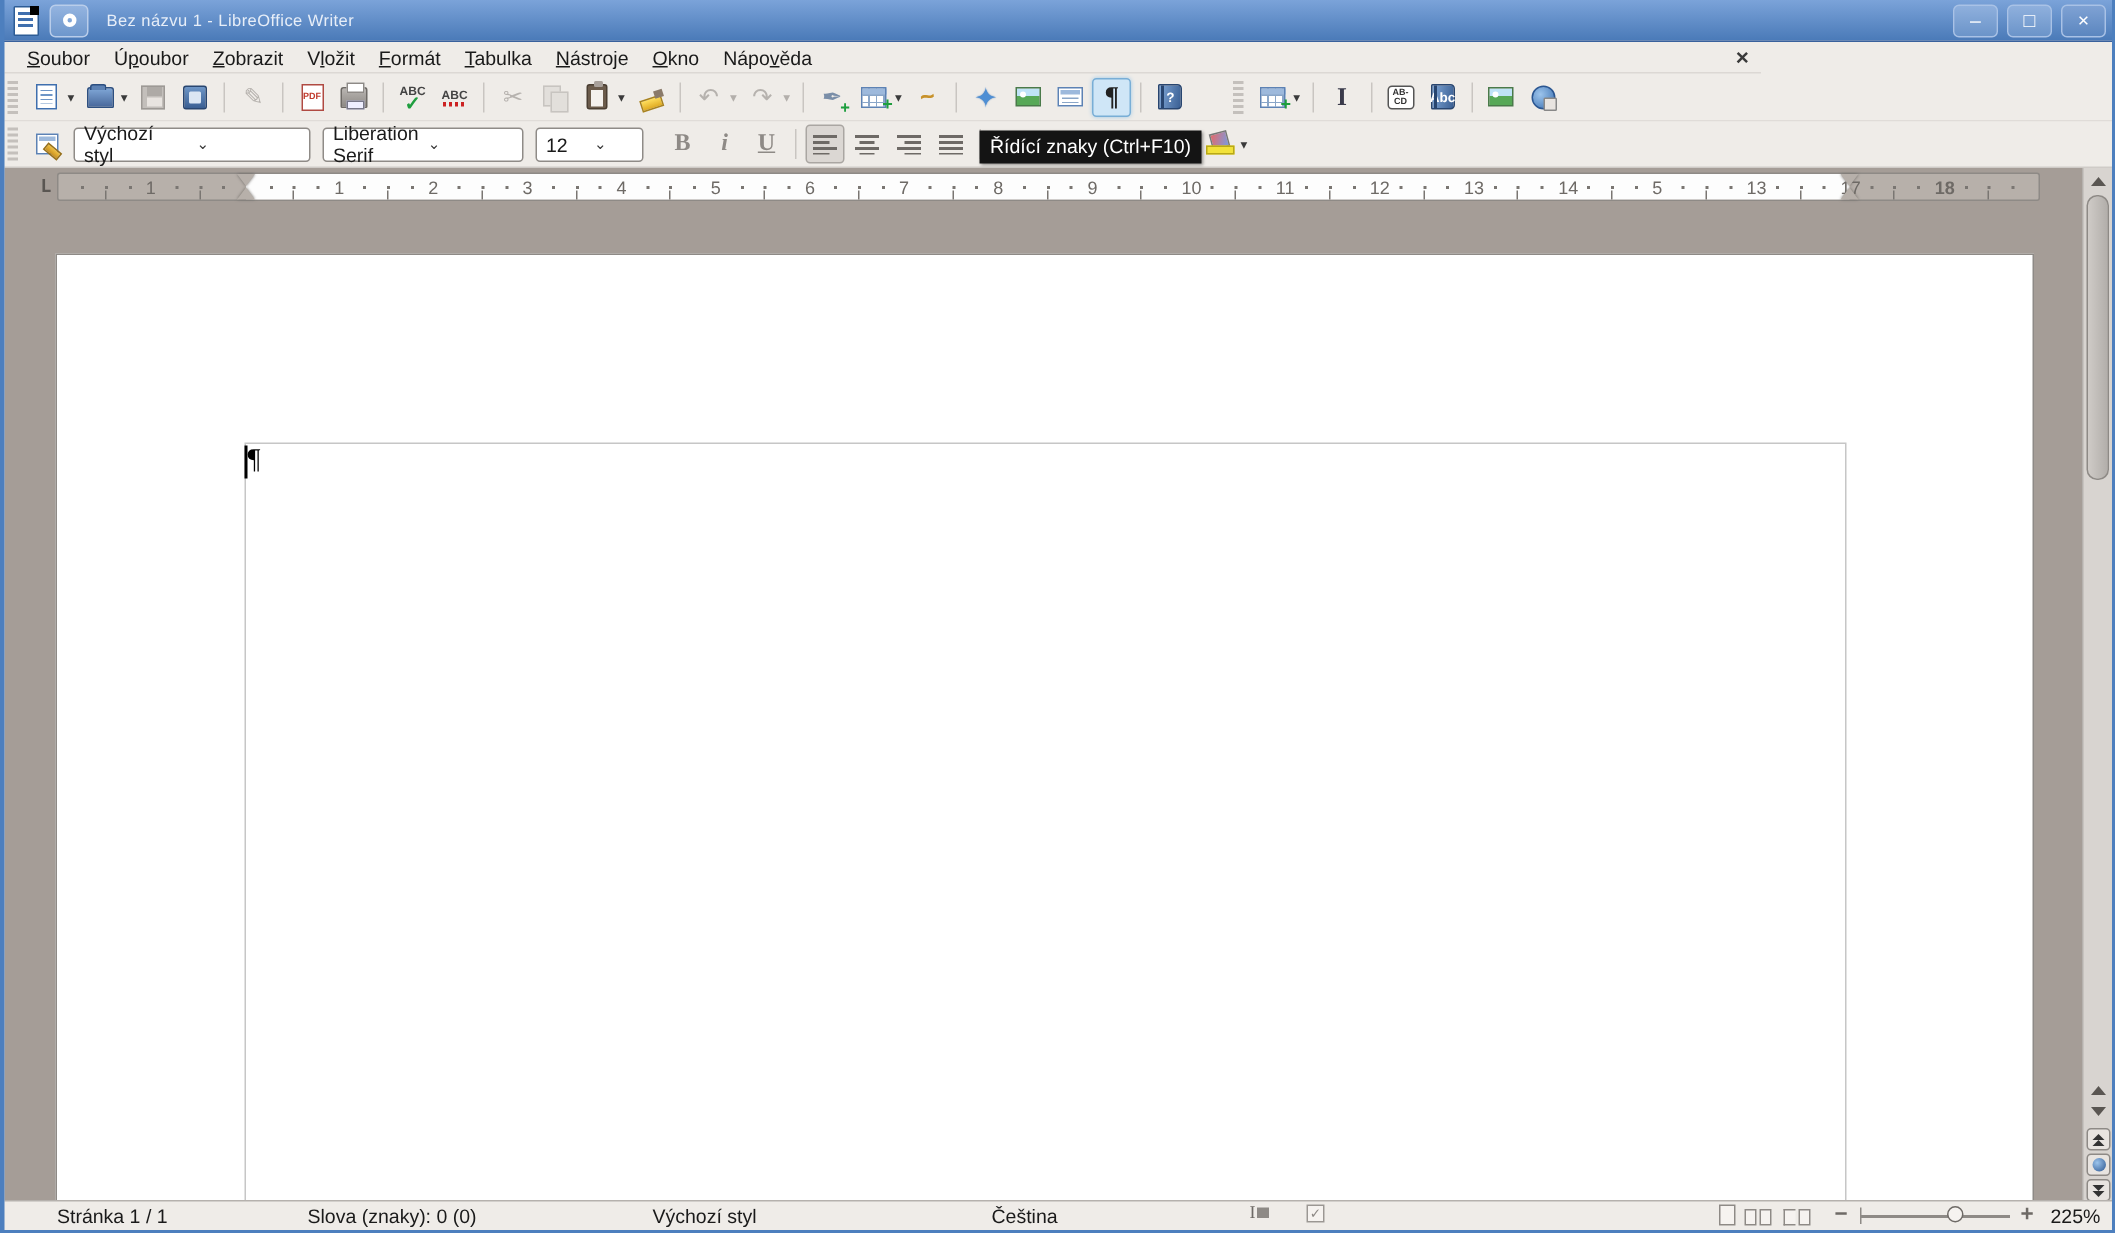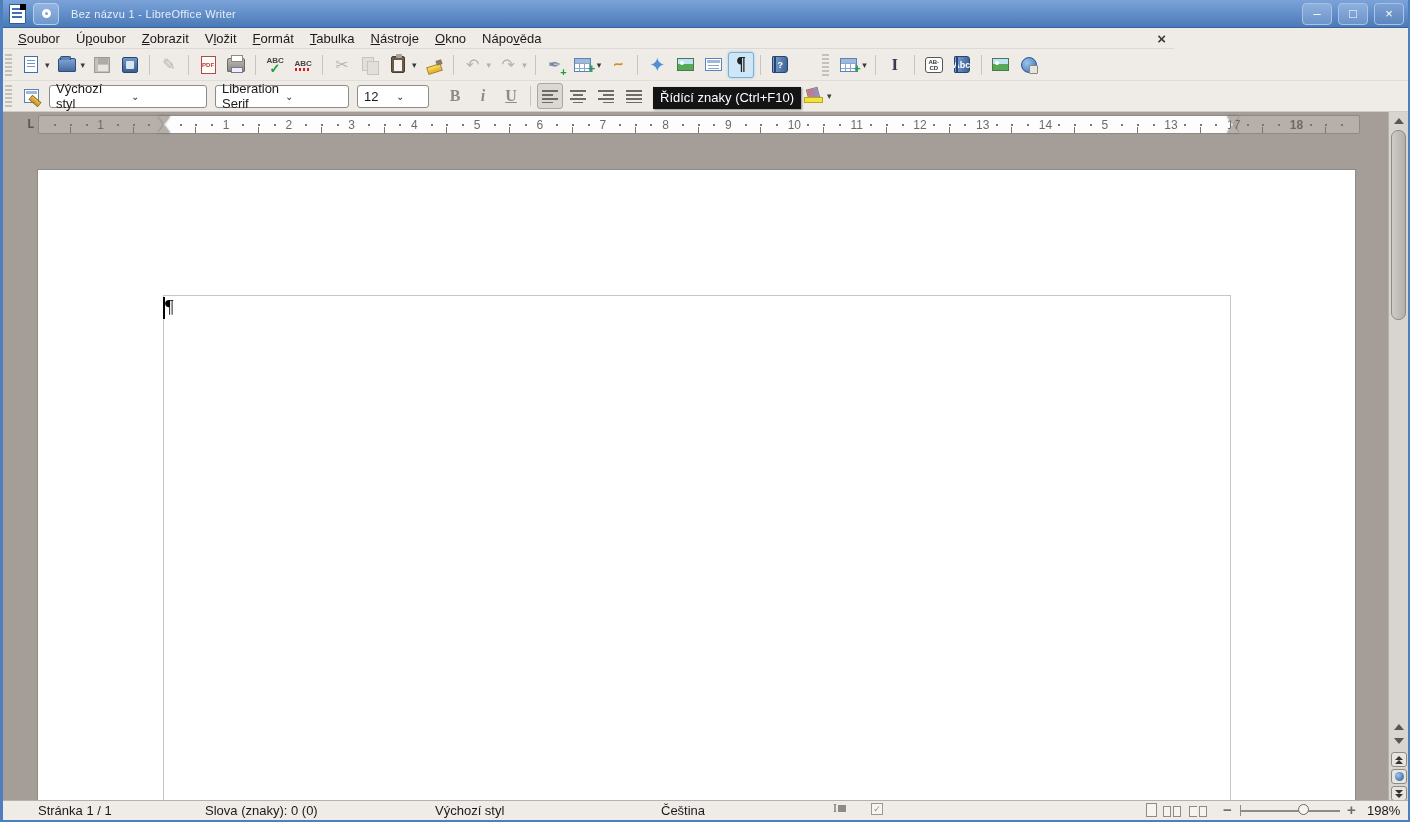--- a/index.html
+++ b/index.html
@@ -615,14 +615,14 @@
   <span class="sb-item i-insertmode" style="left:835px"></span>
   <span class="sb-item i-selmode" style="left:868px">✓</span>
   <span class="sb-item" style="left:1143px"><span class="pgv"></span></span>
   <span class="sb-item" style="left:1160px"><span class="pgv small"></span><span class="pgv small"></span></span>
   <span class="sb-item" style="left:1186px"><span class="pgv small" style="border-right:none"></span><span class="pgv small"></span></span>
   <span class="sb-item zoom-pm" style="left:1220px;top:0">−</span>
   <span class="sb-item zoom-track" style="left:1237px"></span>
   <span class="sb-item zoom-cmark" style="left:1237px"></span>
   <span class="sb-item zoom-thumb" style="left:1295px"></span>
   <span class="sb-item zoom-pm" style="left:1344px;top:0">+</span>
-  <span class="sb-item" style="left:1364px">198%</span>
+  <span class="sb-item" style="left:1364px">225%</span>
 </div>
 
 </body></html>

